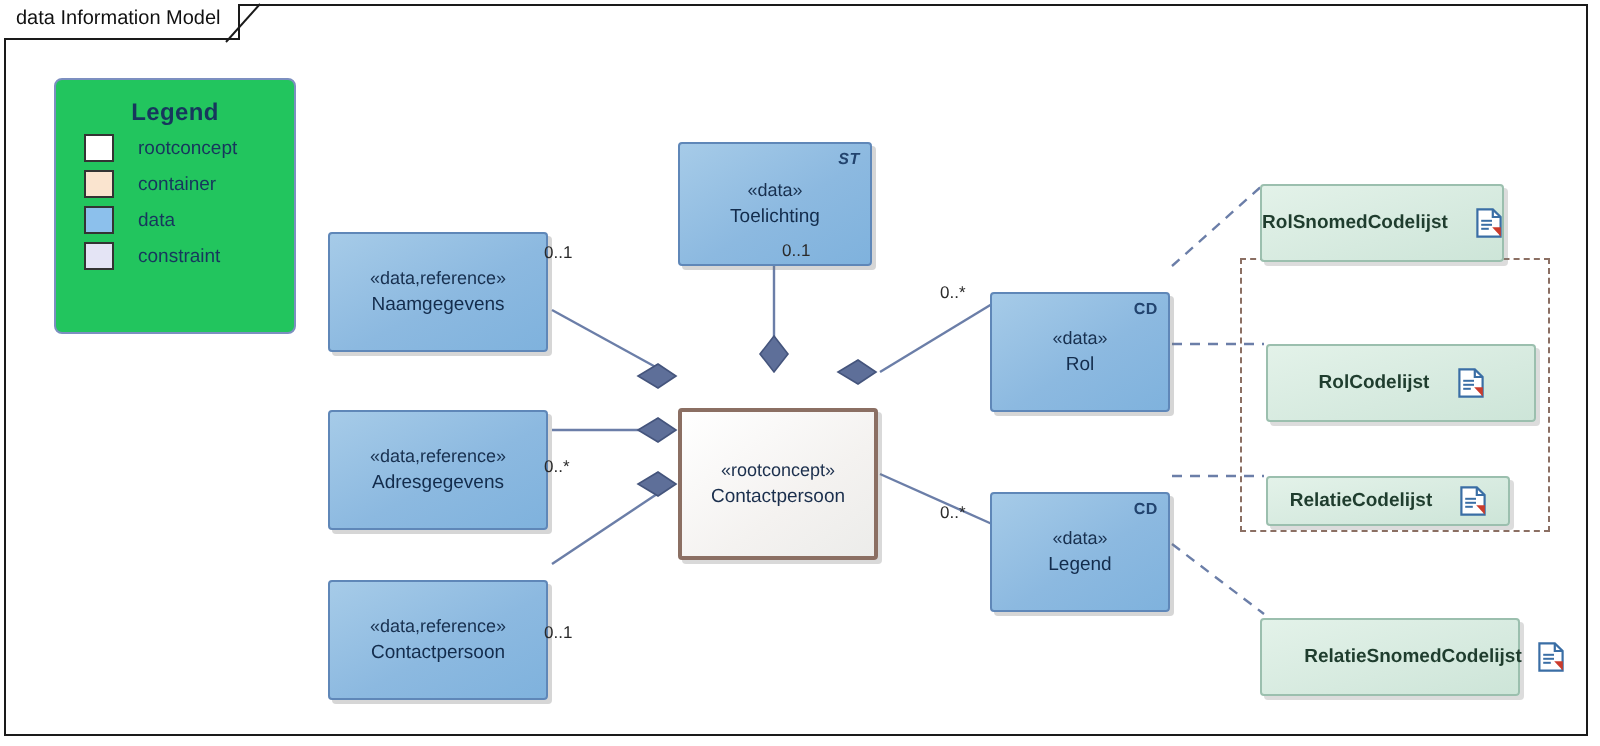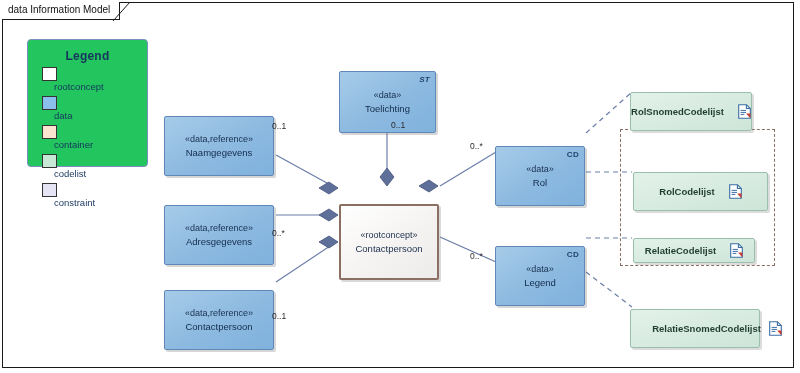--- a/index.html
+++ b/index.html
@@ -87,22 +87,22 @@
   #legend-title {
     text-align: center;
     font-size: 12px;
     font-weight: bold;
     color: #17365d;
     margin-top: 9px;
     letter-spacing: .2px;
   }
   .legend-row {
     display: flex;
+    align-items: center;
     margin: 4px 0 0 14px;
-    flex-direction: column;
   }
   .legend-swatch {
     width: 15px;
     height: 14px;
     border: 1.5px solid #333333;
     box-sizing: border-box;
     flex: 0 0 auto;
   }
   .legend-label {
     margin-left: 12px;
@@ -283,30 +283,26 @@
   </svg>
 
   <div id="legend">
     <div id="legend-title">Legend</div>
 
     <div class="legend-row">
       <span class="legend-swatch" style="background:#ffffff"></span>
       <span class="legend-label">rootconcept</span>
     </div>
     <div class="legend-row">
+      <span class="legend-swatch" style="background:#fae4cf"></span>
+      <span class="legend-label">container</span>
+    </div>
+    <div class="legend-row">
       <span class="legend-swatch" style="background:#8cc0ec"></span>
       <span class="legend-label">data</span>
-    </div>
-    <div class="legend-row">
-      <span class="legend-swatch" style="background:#fae4cf"></span>
-      <span class="legend-label">container</span>
-    </div>
-    <div class="legend-row">
-      <span class="legend-swatch" style="background:#c8e8d6"></span>
-      <span class="legend-label">codelist</span>
     </div>
     <div class="legend-row">
       <span class="legend-swatch" style="background:#e4e4f5"></span>
       <span class="legend-label">constraint</span>
     </div>
   </div>
 
   <div id="deprecated-group"></div>
   <div id="deprecated-label" style="z-index:3;">[DEPRECATED]</div>
 

